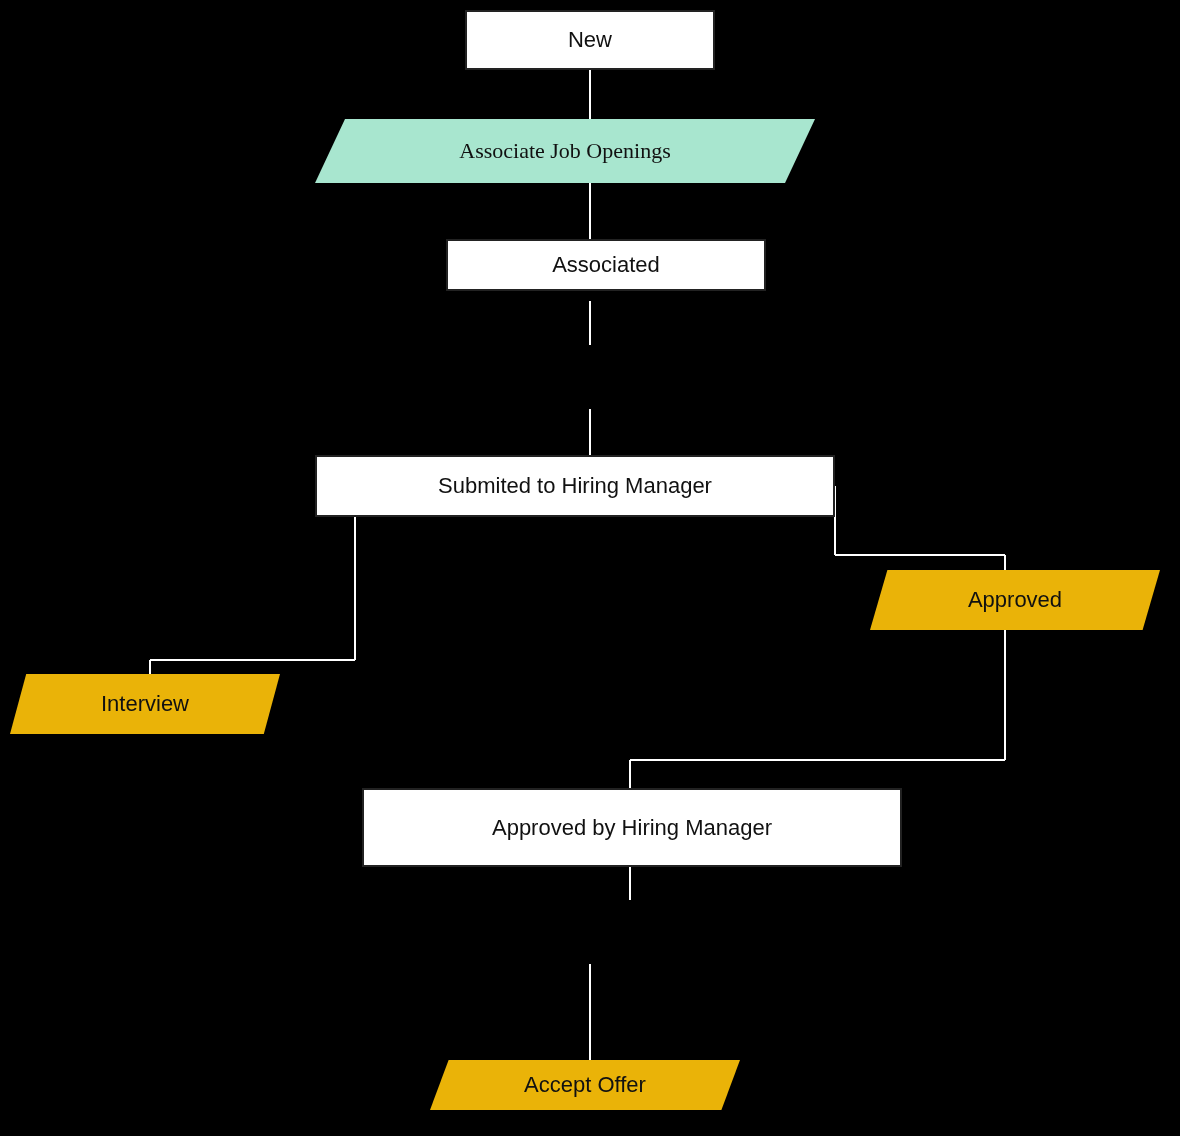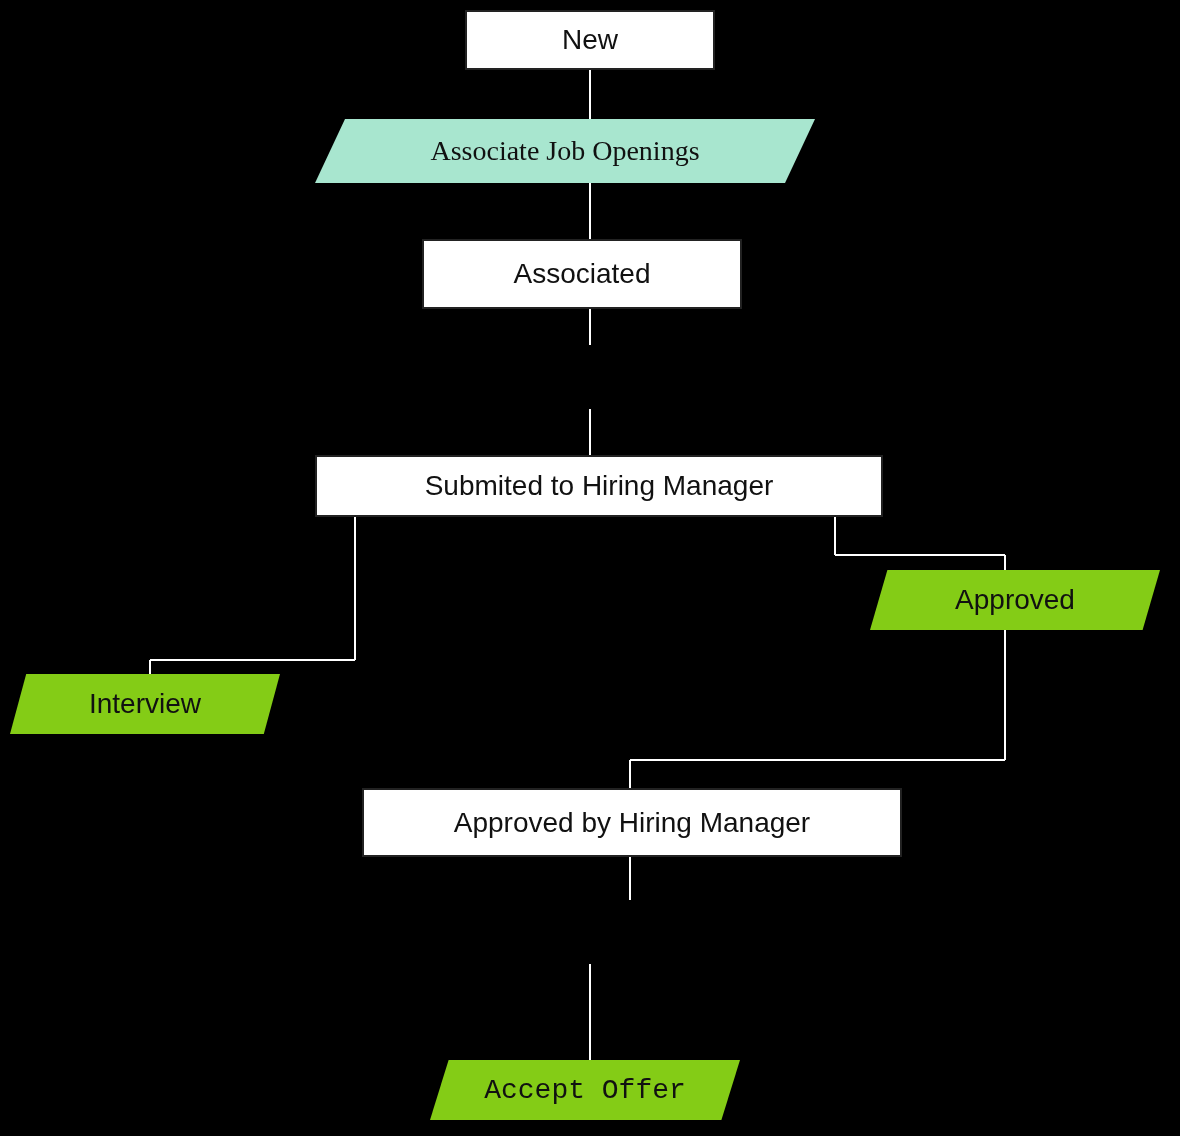--- a/index.html
+++ b/index.html
@@ -28,40 +28,40 @@
       height: 1136px;
       pointer-events: none;
     }
 
     
     .node {
       position: absolute;
       display: flex;
       align-items: center;
       justify-content: center;
-      font-size: 28px;
+      font-size: 22px;
       font-weight: 400;
       color: #111;
     }
 
     
     .node-rect {
       background: #fff;
       border: 2px solid #222;
     }
 
     
     .node-para-green {
       background: #a8e6cf;
       clip-path: polygon(6% 0%, 100% 0%, 94% 100%, 0% 100%);
     }
 
     
     .node-para-yellow {
-      background: #84cc16;
+      background: #eab308;
       clip-path: polygon(6% 0%, 100% 0%, 94% 100%, 0% 100%);
     }
 
   </style>
 </head>
 <body>
 
 <div class="diagram-container">
 
   <svg class="lines-svg">
@@ -90,31 +90,31 @@
 
     <line x1="590" y1="964" x2="590" y2="1060" stroke="#fff" stroke-width="2"></line>
   </svg>
 
 <div class="node node-rect" style="left: 465px; top: 10px; width: 250px; height: 60px;">
       <span>New</span>
     </div>
     <div class="node node-para-green" style="left: 315px; top: 119px; width: 500px; height: 64px; font-family: Liberation Serif, serif;">
       <span>Associate Job Openings</span>
     </div>
-    <div class="node node-rect" style="left: 422px; top: 239px; width: 320px; height: 70px;">
+    <div class="node node-rect" style="left: 446px; top: 239px; width: 320px; height: 52px;">
       <span>Associated</span>
     </div>
-    <div class="node node-rect" style="left: 315px; top: 455px; width: 568px; height: 62px;">
+    <div class="node node-rect" style="left: 315px; top: 455px; width: 520px; height: 62px;">
       <span>Submited to Hiring Manager</span>
     </div>
     <div class="node node-para-yellow" style="left: 870px; top: 570px; width: 290px; height: 60px;">
       <span>Approved</span>
     </div>
     <div class="node node-para-yellow" style="left: 10px; top: 674px; width: 270px; height: 60px;">
       <span>Interview</span>
     </div>
-    <div class="node node-rect" style="left: 362px; top: 788px; width: 540px; height: 69px;">
+    <div class="node node-rect" style="left: 362px; top: 788px; width: 540px; height: 79px;">
       <span>Approved by Hiring Manager</span>
     </div>
-    <div class="node node-para-yellow" style="left: 430px; top: 1060px; width: 310px; height: 60px; font-family: Liberation Mono, monospace;">
+    <div class="node node-para-yellow" style="left: 430px; top: 1060px; width: 310px; height: 50px;">
       <span>Accept Offer</span>
     </div>
   </div>
 
 </body></html>

